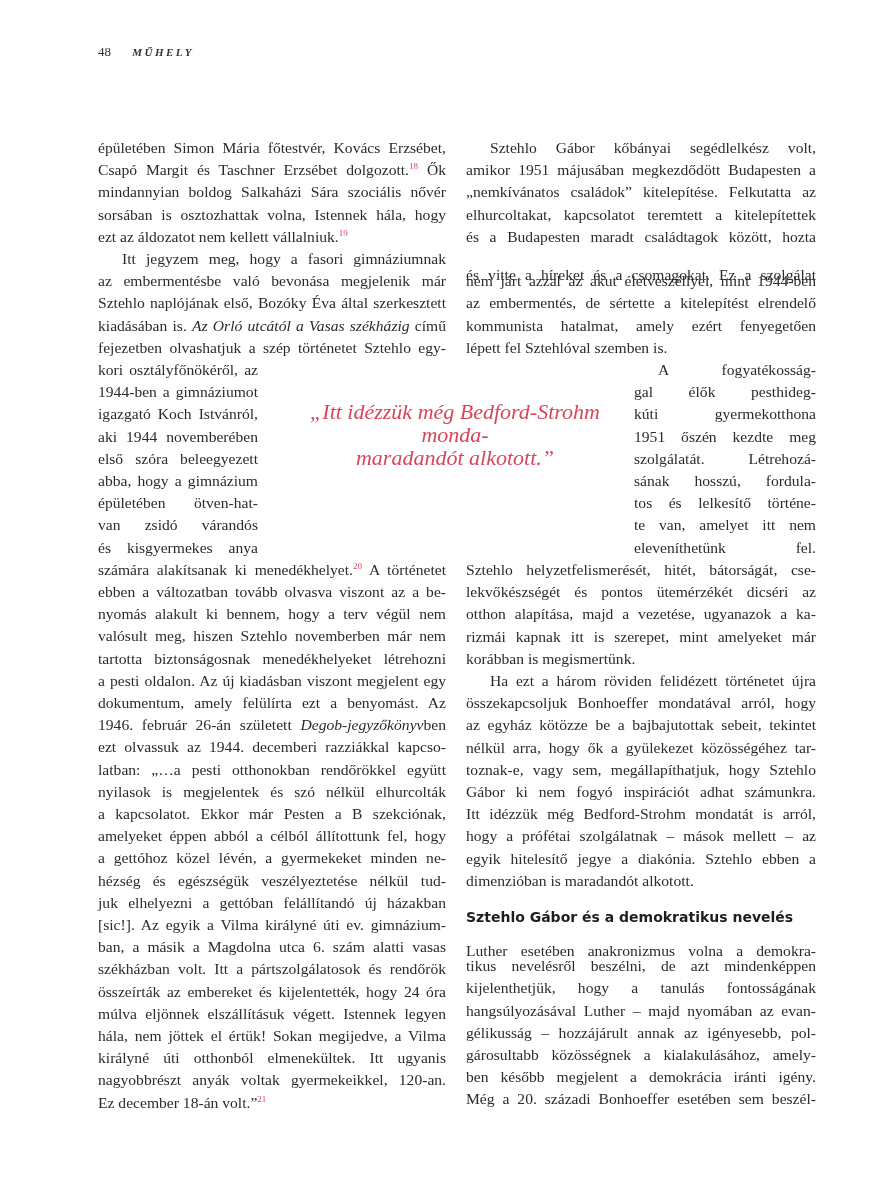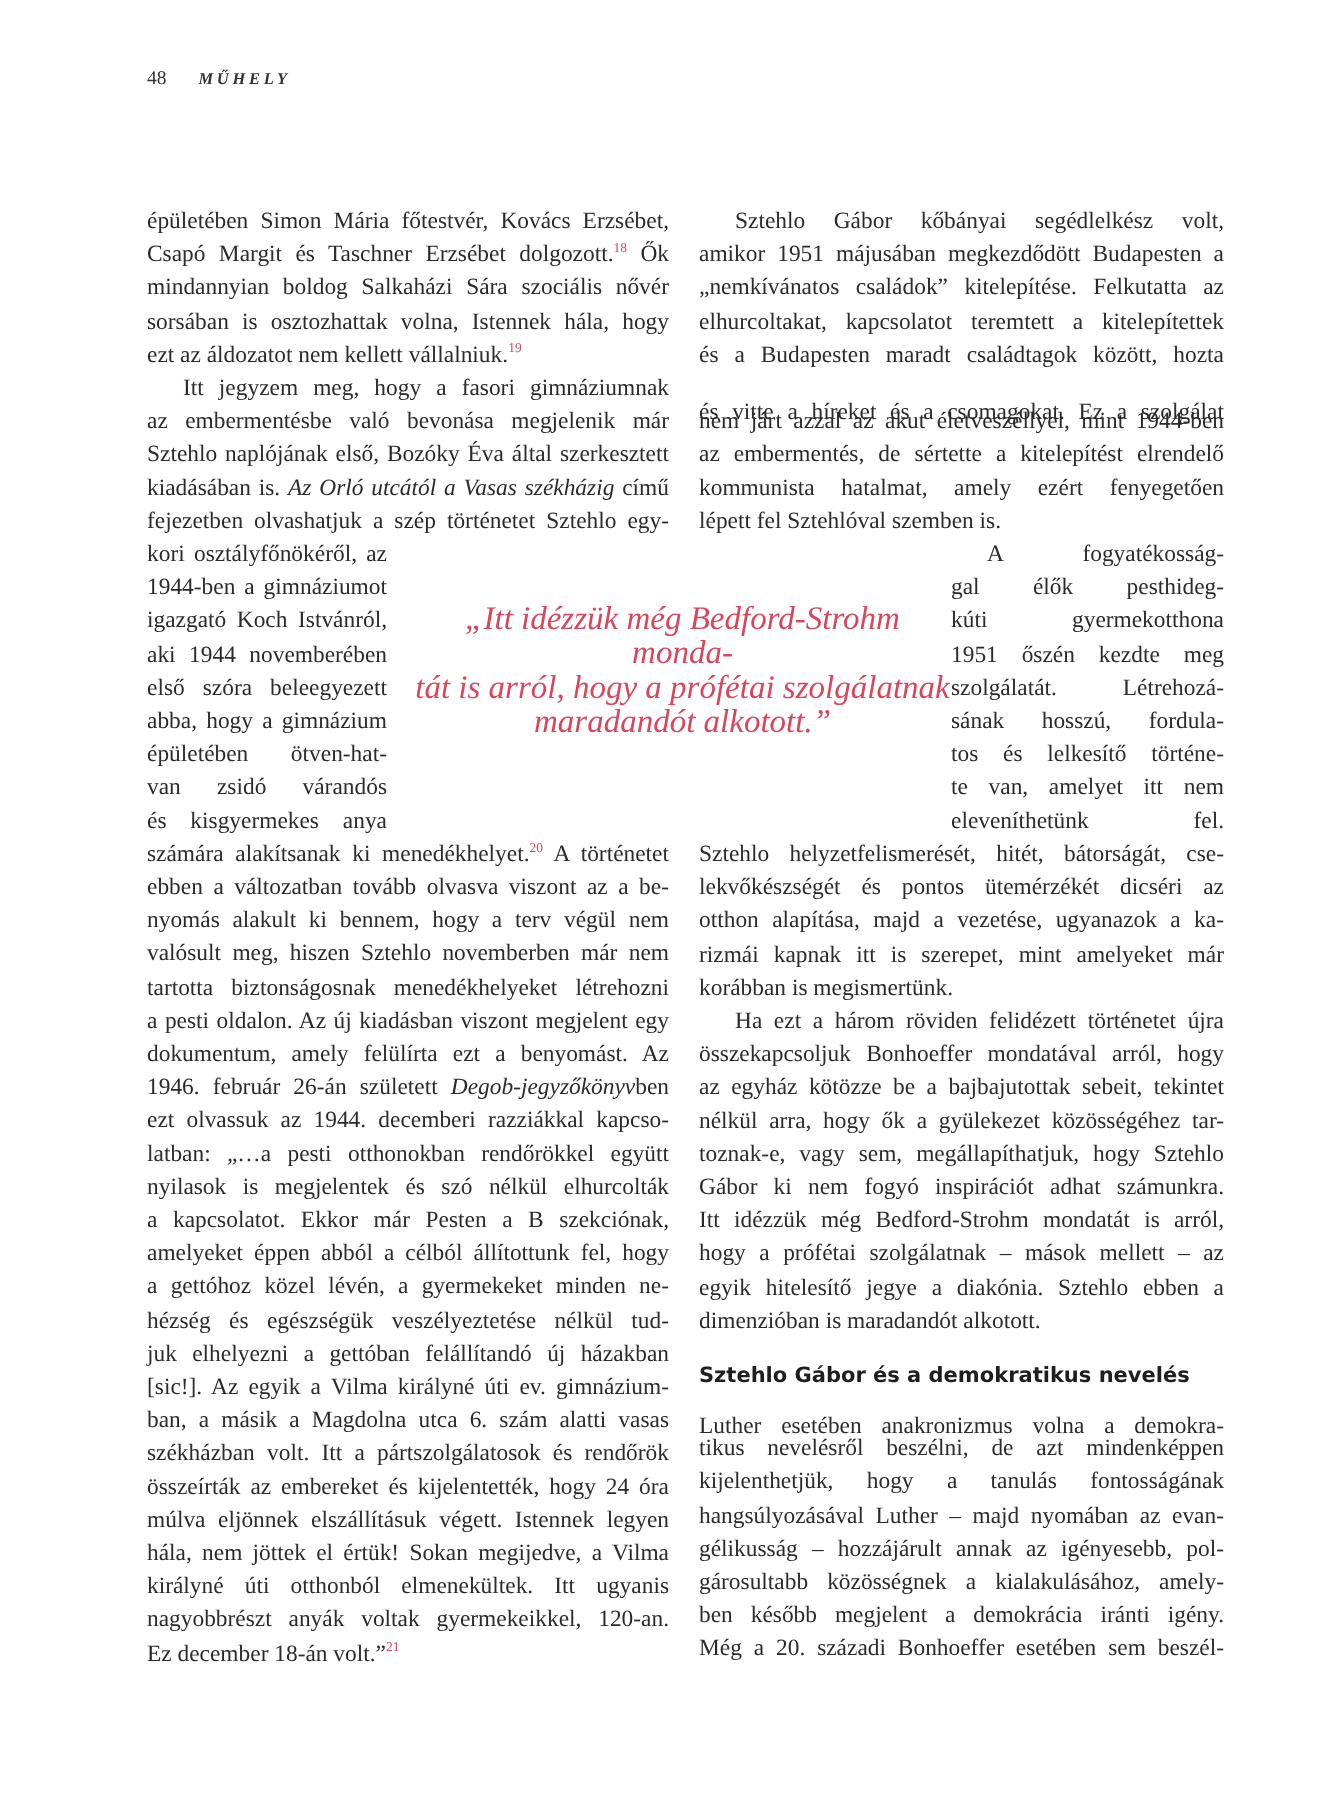--- a/index.html
+++ b/index.html
@@ -25,21 +25,20 @@
   <span class="sec">MŰHELY</span>
 </div>
 
 <div id="left" class="col"></div>
 <div id="right" class="col"></div>
 
 <div class="heading" style="left:466px; top:909px;">Sztehlo Gábor és a demokratikus nevelés</div>
 
 <div class="quote" id="quote" style="left: 275px; top: 400px; width: 360px; color: rgb(217, 69, 90);">
     <div>„Itt idézzük még Bedford-Strohm monda-</div>
-    <div>tát is arról, hogy a prófétai szolgálatnak</div>
     <div>maradandót alkotott.”</div>
   </div>
 
 <div class="line j" style="left: 98px; width: 348px; top: 137px;"><span>épületében Simon Mária főtestvér, Kovács Erzsébet,</span></div>
 <div class="line j" style="left: 98px; width: 348px; top: 159.2px;"><span>Csapó Margit és Taschner Erzsébet dolgozott.</span><span class="sup">18</span><span> Ők</span></div>
 <div class="line j" style="left: 98px; width: 348px; top: 181.4px;"><span>mindannyian boldog Salkaházi Sára szociális nővér</span></div>
 <div class="line j" style="left: 98px; width: 348px; top: 203.6px;"><span>sorsában is osztozhattak volna, Istennek hála, hogy</span></div>
 <div class="line" style="left: 98px; width: 348px; top: 225.8px;"><span>ezt az áldozatot nem kellett vállalniuk.</span><span class="sup">19</span></div>
 <div class="line j" style="left: 122px; width: 324px; top: 248px;"><span>Itt jegyzem meg, hogy a fasori gimnáziumnak</span></div>
 <div class="line j" style="left: 98px; width: 348px; top: 270.2px;"><span>az embermentésbe való bevonása megjelenik már</span></div>

